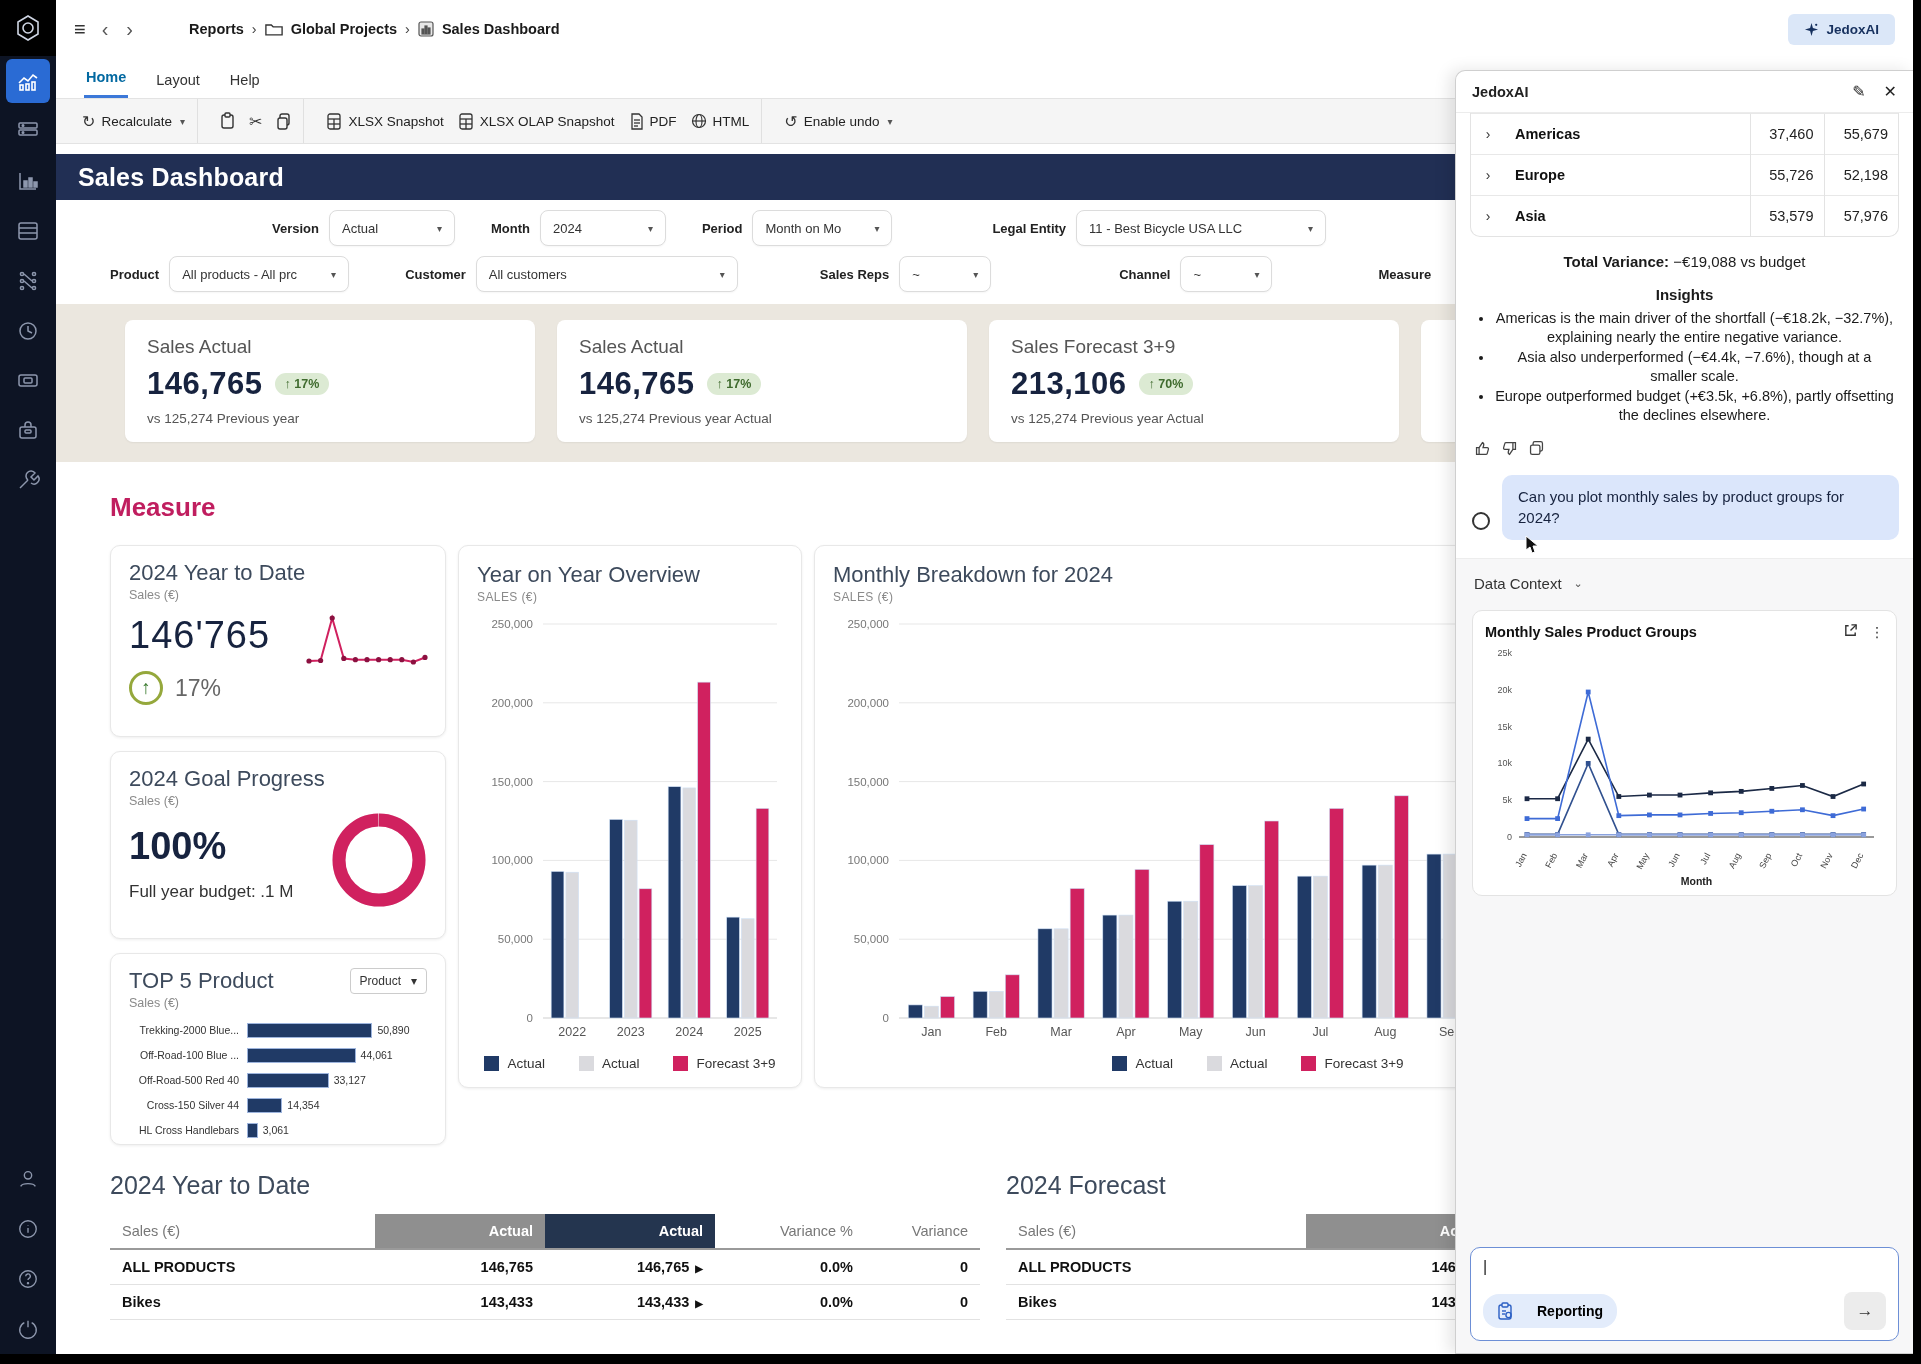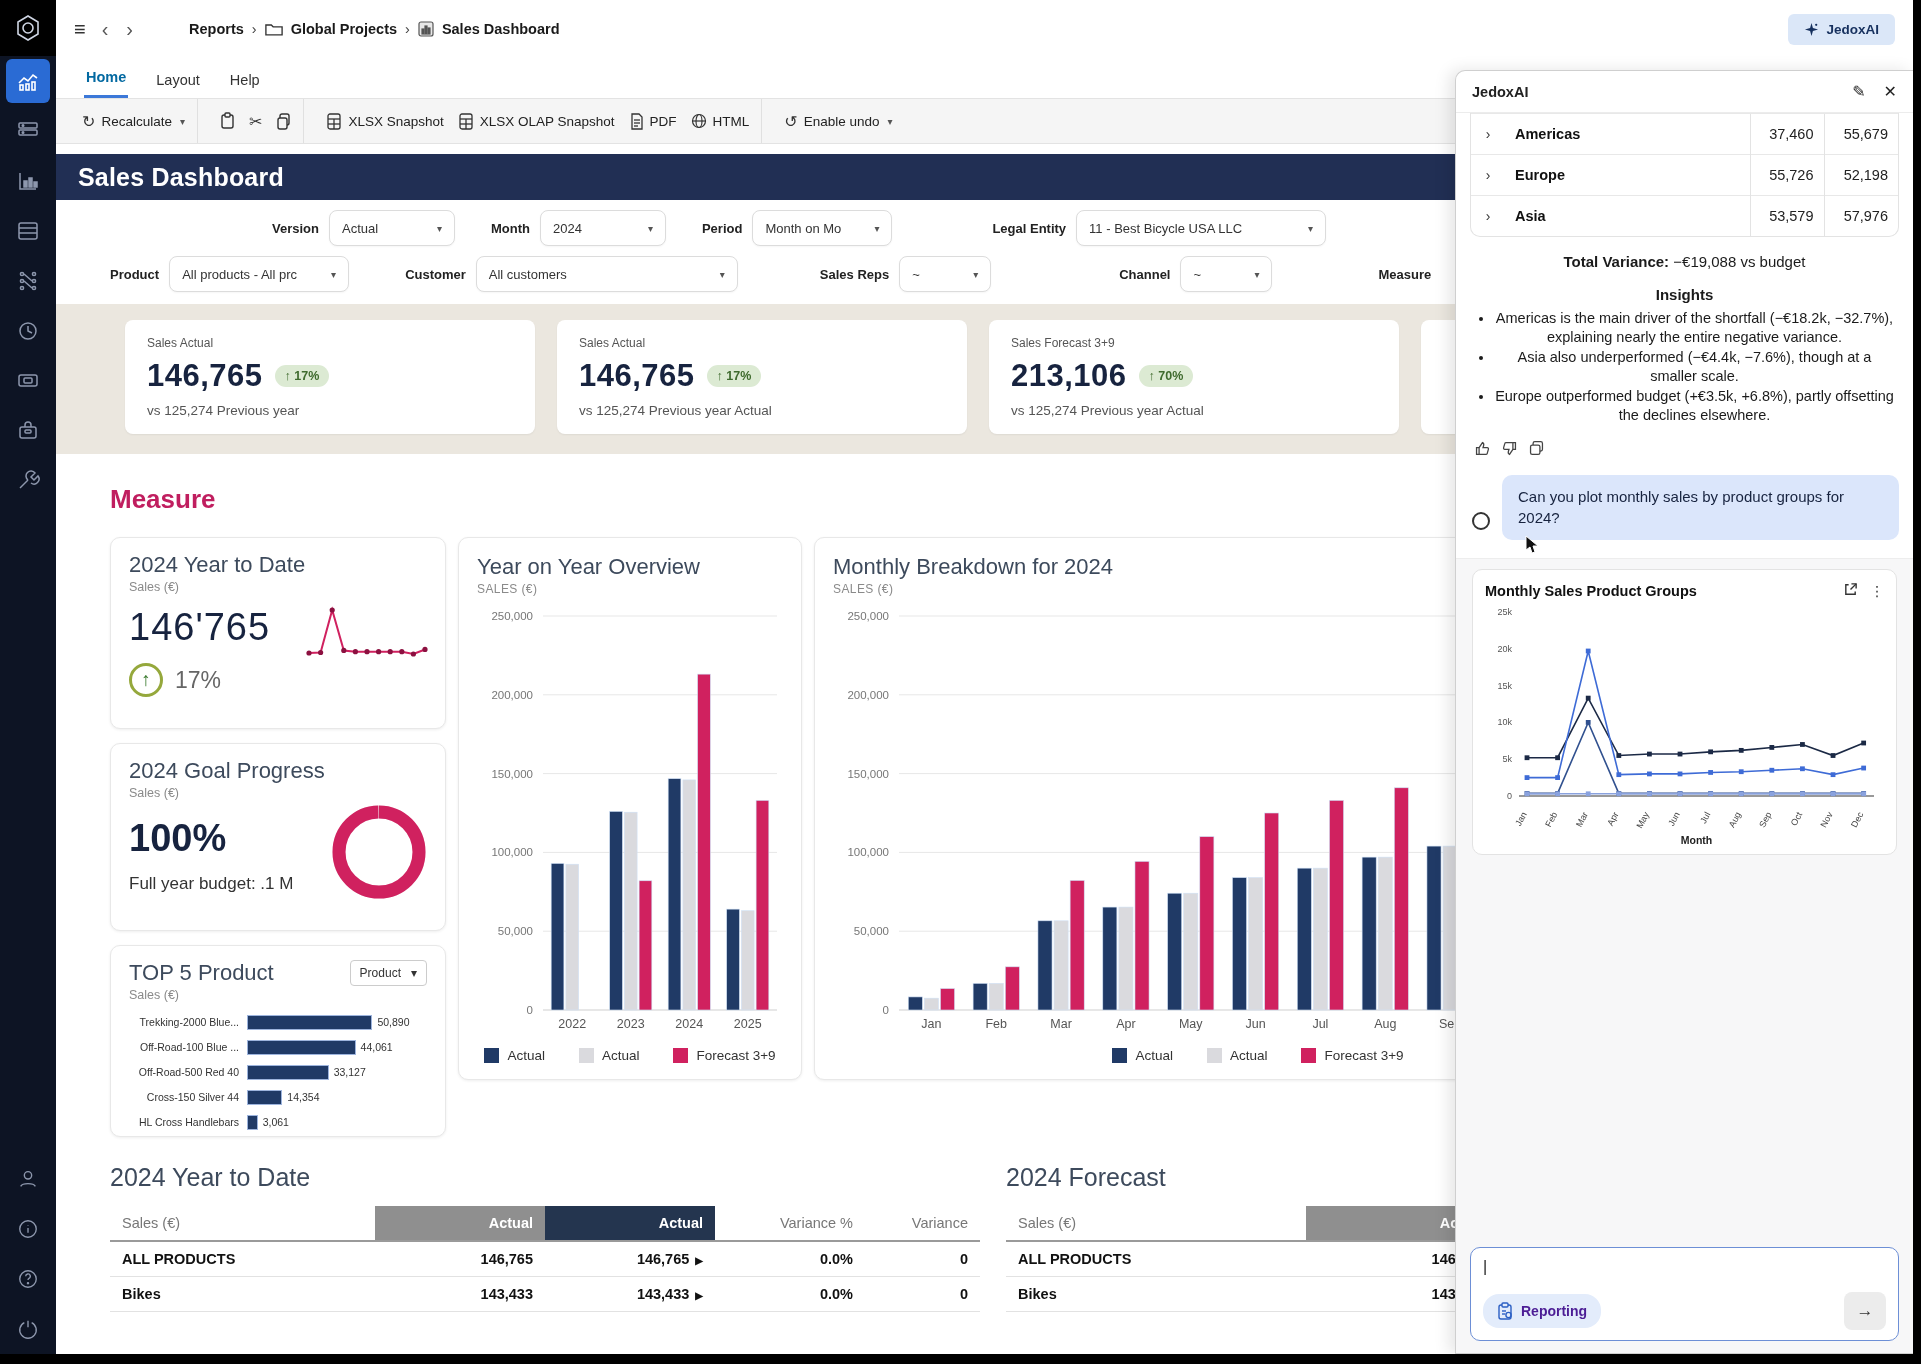--- a/index.html
+++ b/index.html
@@ -49,21 +49,21 @@
   .frow1 { margin-left:190px; }
   .frow2 { margin-left:54px; }
   .flabel { font-size:13px; font-weight:bold; color:#222; margin-left:26px; }
   .fselect { display:flex; align-items:center; justify-content:space-between; gap:8px; background:#fff; border:1px solid #dcdcdc; border-radius:8px; height:36px; padding:0 12px; font-size:13px; color:#333; box-shadow:0 1px 2px rgba(0,0,0,0.04); }
   .fselect .car { font-size:10px; color:#555; }
 
   
   .kpiband { background:#ebe7df; padding:16px 0 20px; display:flex; gap:22px; }
   .kpi { width:410px; flex:none; background:#fff; border-radius:8px; padding:16px 22px; box-shadow:0 1px 2px rgba(0,0,0,0.06); }
   .kpi:first-child { margin-left:69px; }
-  .kpi-title { font-size:12px; color:#555; margin-bottom:8px; }
+  .kpi-title { font-size:19px; color:#555; margin-bottom:8px; }
   .kpi-line { display:flex; align-items:center; gap:12px; }
   .kpi-value { font-size:31px; font-weight:bold; color:#17233f; letter-spacing:0.5px; }
   .kpi-delta { background:#dcead3; color:#3f6b2e; font-size:12.5px; font-weight:bold; border-radius:12px; padding:4px 10px; }
   .kpi-sub { font-size:13.5px; color:#555; margin-top:9px; }
 
   
   .measure-h { color:#c01e5f; font-size:26px; font-weight:bold; margin:30px 0 22px 54px; }
   .cards-row { display:flex; align-items:flex-start; gap:12px; margin-left:54px; }
   .card { background:#fff; border:1px solid #e8e8e8; border-radius:10px; box-shadow:0 1px 3px rgba(0,0,0,0.07); }
   .leftcol { display:flex; flex-direction:column; gap:14px; width:336px; flex:none; }
@@ -142,21 +142,21 @@
   .dc-row { display:flex; align-items:center; gap:12px; padding:16px 18px 8px; font-size:15px; color:#333; }
   .dc-row .car { font-size:11px; color:#555; }
   .mchart-card { background:#fff; border:1px solid #e3e3e3; border-radius:10px; margin:10px 16px 0; padding:12px 12px 6px; }
   .mchart-head { display:flex; align-items:center; }
   .mchart-head .t { font-size:14.5px; font-weight:bold; color:#111; flex:1; }
   .mchart-head .ic { color:#333; margin-left:12px; font-size:14px; }
   .mlines { width:100%; height:248px; }
   .ai-inputwrap { margin:auto 14px 12px; background:#fff; border:1.6px solid #6d8fd6; border-radius:10px; padding:10px 12px 10px; }
   .ai-input-cursor { font-size:16px; color:#222; height:34px; }
   .ai-input-bottom { display:flex; align-items:center; }
-  .rep-chip { display:flex; align-items:center; gap:8px; background:#e3ecfb; color:#4c1d95; font-size:14px; font-weight:bold; border-radius:16px; padding:8px 14px; }
+  .rep-chip { display:flex; align-items:center; gap:24px; background:#e3ecfb; color:#000000; font-size:14px; font-weight:bold; border-radius:16px; padding:8px 14px; }
   .sendbtn { margin-left:auto; width:42px; height:38px; background:#ececec; border-radius:8px; border:none; font-size:17px; color:#333; }
 
   .emptycard { background:#fff; border-radius:8px; width:410px; flex:none; box-shadow:0 1px 2px rgba(0,0,0,0.06); }
 </style>
 </head>
 <body>
 
 <div class="frame">
   <div class="app">
 
@@ -796,20 +796,24 @@
 
         <div class="bubble-row">
           <span class="avatar-ring"></span>
           <div class="bubble">Can you plot monthly sales by product groups for 2024?</div>
           <svg class="cursor-ico" width="16" height="20" viewBox="0 0 16 20">
               <path d="M2 1 L2 15 L6 12 L8 18 L11 17 L9 11 L14 11 Z" fill="#111" stroke="#fff" stroke-width="1"></path>
             </svg>
         </div>
 
         <div class="ai-lower">
+          <div class="dc-row">
+            <span>Data Context</span>
+            <span class="car">⌄</span>
+          </div>
           <div class="mchart-card">
             <div class="mchart-head">
               <span class="t">Monthly Sales Product Groups</span>
               <span class="ic">
                 <svg width="15" height="15" viewBox="0 0 16 16" fill="none" stroke="#333" stroke-width="1.5">
                     <path d="M6 3 H3 v10 h10 v-3"></path>
                     <path d="M9 2 h5 v5"></path>
                     <line x1="14" y1="2" x2="8" y2="8"></line>
                   </svg>
               </span>

